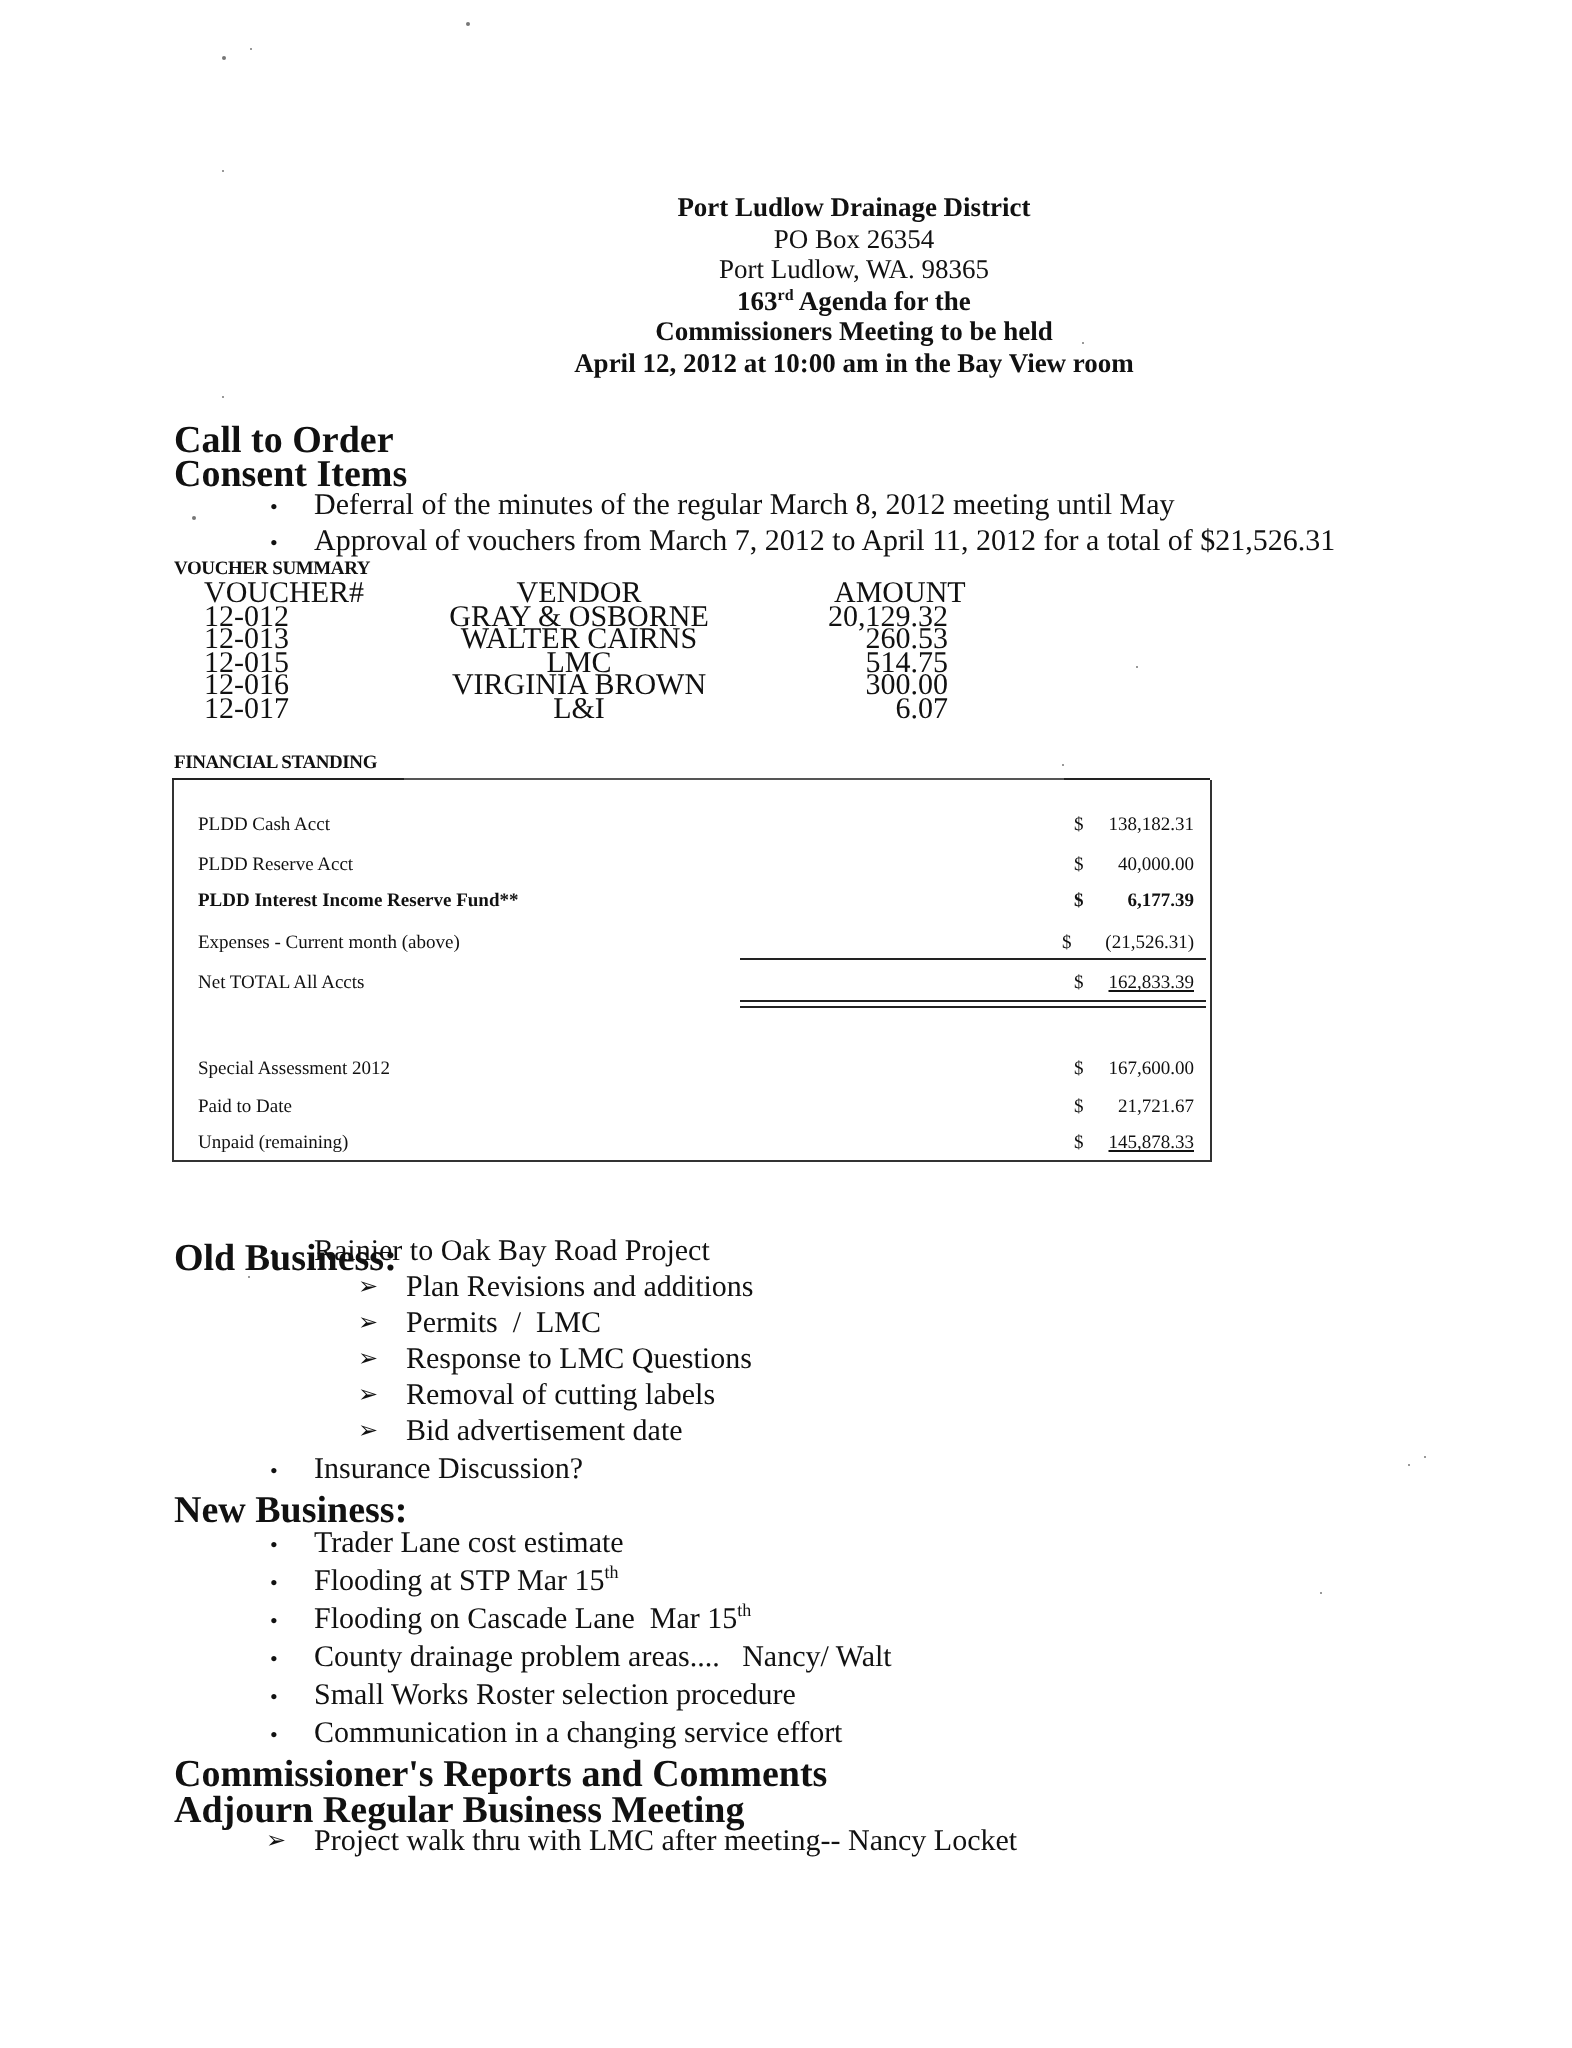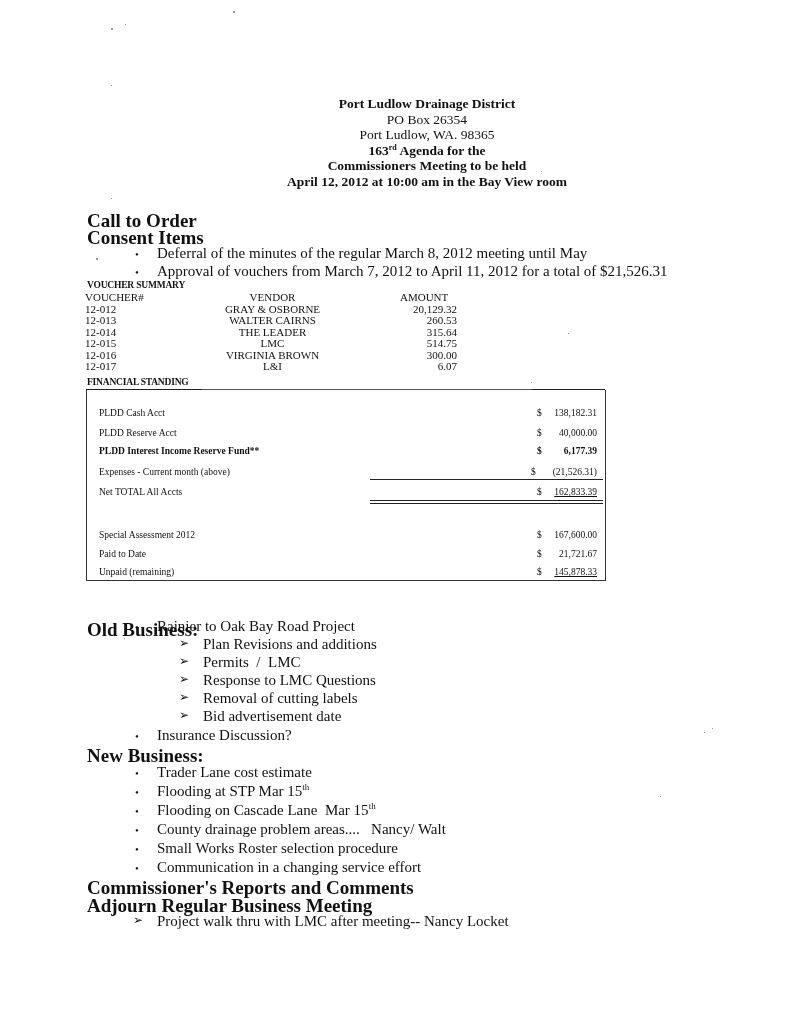--- a/index.html
+++ b/index.html
@@ -13,21 +13,21 @@
     .header .b { font-weight: bold; }
     .header sup { font-size: 8px; line-height: 0; vertical-align: 5px; }
 
     .h-sec { position: absolute; left: 87px; font-weight: bold; font-size: 19px; }
     .bul { position: absolute; font-size: 15px; white-space: nowrap; }
     .bul .dot { position: absolute; left: -22px; top: 0; font-size: 11px; line-height: 18px; }
     .bul .arrow { position: absolute; left: -24px; top: 0; font-size: 12px; }
     .bul sup { font-size: 9px; line-height: 0; vertical-align: 6px; }
 
     .small-b { position: absolute; left: 87px; font-weight: bold; font-size: 9.5px; letter-spacing: -0.2px; }
-    .vtable { position: absolute; left: 80px; top: 292px; font-size: 11px; line-height: 11.5px; }
+    .vtable { position: absolute; left: 97px; top: 292px; font-size: 15px; line-height: 11.5px; }
     .vrow { position: relative; height: 11.5px; width: 400px; }
     .vrow .c1 { position: absolute; left: 5px; }
     .vrow .c2 { position: absolute; left: 115px; width: 155px; text-align: center; }
     .vrow .c3 { position: absolute; left: 300px; width: 77px; text-align: right; }
     .vrow .c3h { position: absolute; left: 320px; }
 
     .fin-rule { position: absolute; top: 389px; height: 1px; background: #222; }
     .fin-box { position: absolute; left: 86px; top: 390px; width: 518px; height: 190px;
       border-left: 1px solid #333; border-right: 1px solid #333; border-bottom: 1px solid #333; }
     .fin-row { position: absolute; left: 0; width: 518px; font-size: 9.5px; height: 14px; }
@@ -85,25 +85,20 @@
     <span class="c1">12-012</span>
     <span class="c2">GRAY &amp; OSBORNE</span>
     <span class="c3">20,129.32</span>
   </div>
   <div class="vrow">
     <span class="c1">12-013</span>
     <span class="c2">WALTER CAIRNS</span>
     <span class="c3">260.53</span>
   </div>
   <div class="vrow">
-    <span class="c1">12-014</span>
-    <span class="c2">THE LEADER</span>
-    <span class="c3">315.64</span>
-  </div>
-  <div class="vrow">
     <span class="c1">12-015</span>
     <span class="c2">LMC</span>
     <span class="c3">514.75</span>
   </div>
   <div class="vrow">
     <span class="c1">12-016</span>
     <span class="c2">VIRGINIA BROWN</span>
     <span class="c3">300.00</span>
   </div>
   <div class="vrow">

